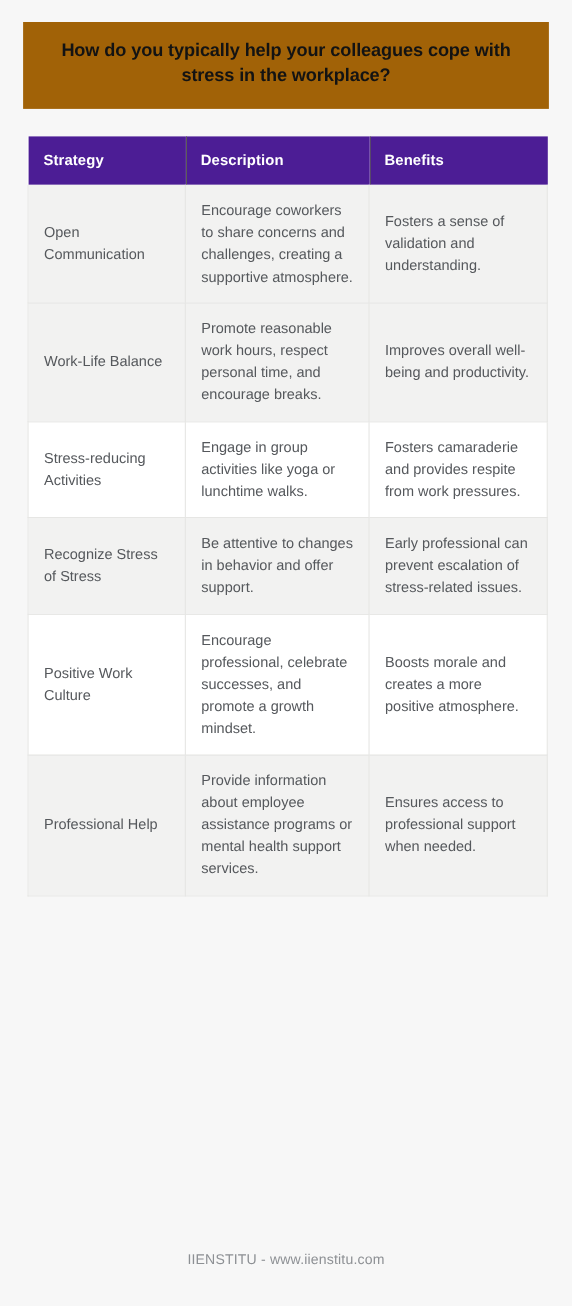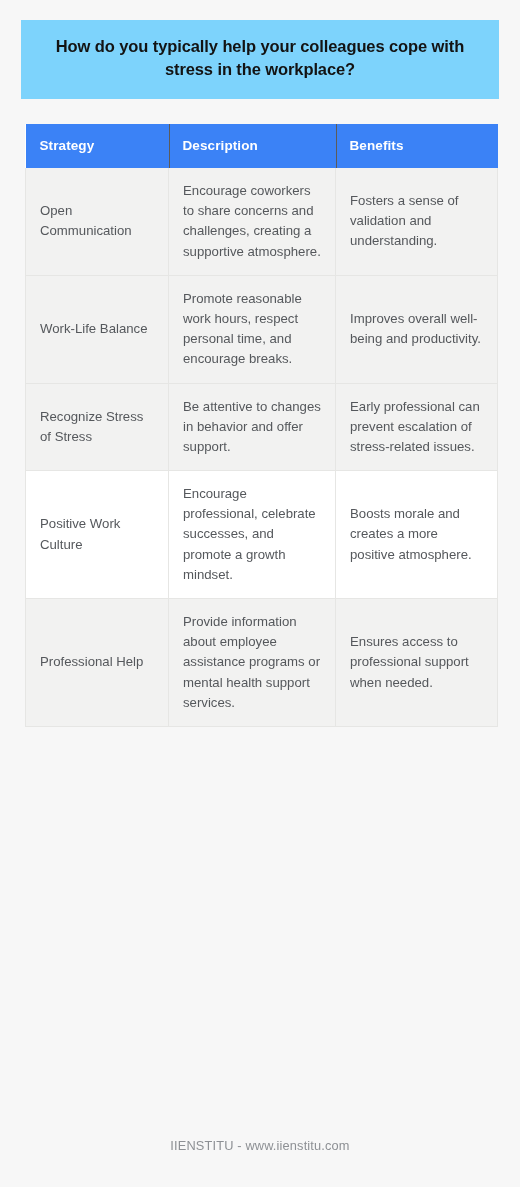--- a/index.html
+++ b/index.html
@@ -22,21 +22,21 @@
     background: #f7f7f7;
   }
 
   
   .banner {
     position: absolute;
     left: 21px;
     top: 20px;
     width: 478px;
     box-sizing: border-box;
-    background: #7dd3fc;
+    background: #a16207;
     padding: 15px 26px 17px 26px;
     text-align: center;
   }
   .banner-title {
     margin: 0;
     font-size: 16.5px;
     line-height: 1.42;
     font-weight: bold;
     color: #131313;
     letter-spacing: -0.1px;
@@ -53,21 +53,21 @@
     width: 472px;
     border-collapse: collapse;
     table-layout: fixed;
     background: #ffffff;
   }
   table.strategy-table col.c1 { width: 143px; }
   table.strategy-table col.c2 { width: 167px; }
   table.strategy-table col.c3 { width: 162px; }
 
   thead th {
-    background: #3b82f6;
+    background: #4c1d95;
     color: #ffffff;
     font-size: 13.5px;
     font-weight: bold;
     text-align: left;
     padding: 14px 14px 15px 14px;
     border: none;
     vertical-align: middle;
     letter-spacing: 0.1px;
   }
   thead th.col-sep {
@@ -129,20 +129,25 @@
         <tr class="odd">
           <td>Open Communication</td>
           <td>Encourage coworkers to share concerns and challenges, creating a supportive atmosphere.</td>
           <td>Fosters a sense of validation and understanding.</td>
         </tr>
         <tr class="odd">
           <td>Work-Life Balance</td>
           <td>Promote reasonable work hours, respect personal time, and encourage breaks.</td>
           <td>Improves overall well-being and productivity.</td>
         </tr>
+        <tr class="even">
+          <td>Stress-reducing Activities</td>
+          <td>Engage in group activities like yoga or lunchtime walks.</td>
+          <td>Fosters camaraderie and provides respite from work pressures.</td>
+        </tr>
         <tr class="odd">
           <td>Recognize Stress of Stress</td>
           <td>Be attentive to changes in behavior and offer support.</td>
           <td>Early professional can prevent escalation of stress-related issues.</td>
         </tr>
         <tr class="even">
           <td>Positive Work Culture</td>
           <td>Encourage professional, celebrate successes, and promote a growth mindset.</td>
           <td>Boosts morale and creates a more positive atmosphere.</td>
         </tr>

